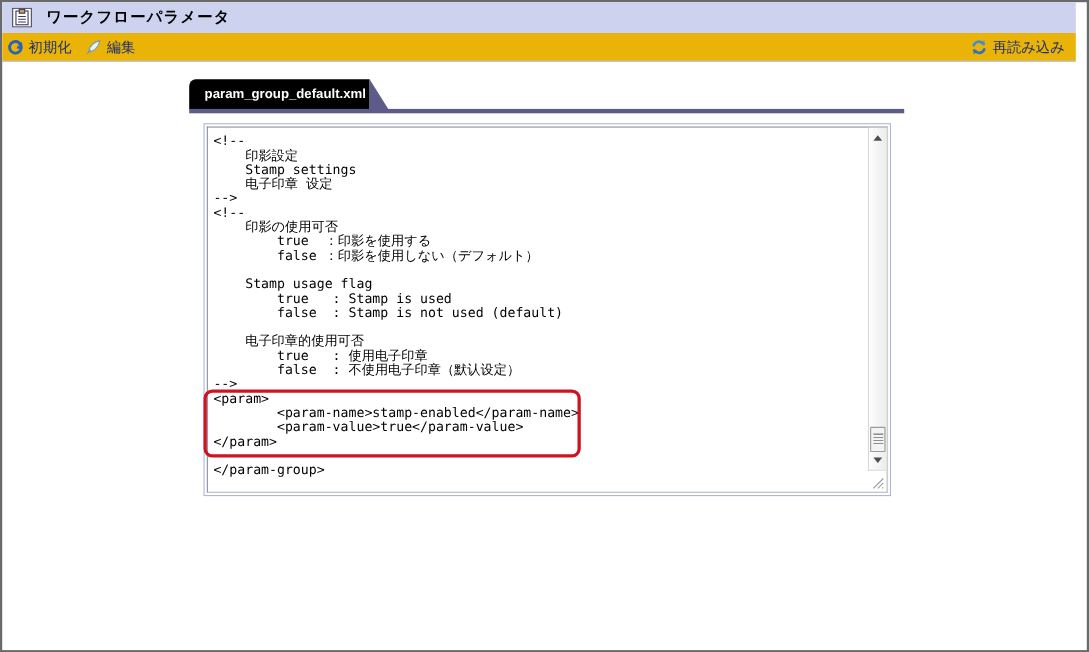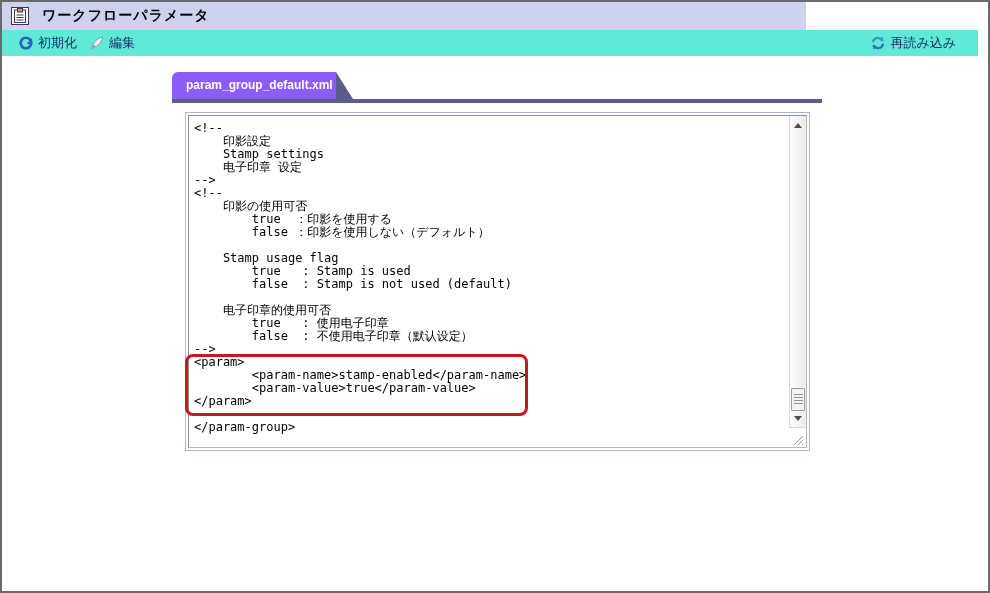--- a/index.html
+++ b/index.html
@@ -3,41 +3,41 @@
 <meta charset="utf-8">
 <style>
   * { margin:0; padding:0; box-sizing:border-box; }
   html,body { background:#ffffff; font-family:"Liberation Sans", sans-serif; }
   .page {
     position:relative; width:990px; height:593px;
     border:2px solid #6a6a6a; background:#ffffff; overflow:hidden;
   }
   
   .titlebar {
-    position:absolute; left:0; top:0; width:804px; height:28px;
+    position:absolute; left:0; top:0; width:976px; height:28px;
     background:#cdd3ee; display:flex; align-items:center; padding-left:9px;
   }
   .titlebar .app-icon { width:18px; height:18px; margin-right:13px; flex:0 0 auto; }
   .page-title { font-size:14px; font-weight:bold; color:#000; letter-spacing:1px; }
   .toolbar {
     position:absolute; left:0; top:28px; width:976px; height:26px;
-    background:#5eead4; border-bottom:1px solid #b7bfdf;
-    display:flex; align-items:center; padding:0 16px;
+    background:#eab308; border-bottom:1px solid #b7bfdf;
+    display:flex; align-items:center; padding:0 4px;
   }
   .tool-link {
     display:flex; align-items:center; gap:4px; margin-right:12px;
     color:#1d2f6f; font-size:13px; cursor:pointer; text-decoration:none;
   }
   .tool-link .ticon { width:16px; height:16px; flex:0 0 auto; }
   .spacer { flex:1; }
   .tool-link.right { margin-right:6px; }
   
   .tab {
     position:absolute; left:170px; top:70px; width:164px; height:27px;
-    background:#8b5cf6; border-radius:6px 0 0 0;
+    background:#000000; border-radius:6px 0 0 0;
     color:#ffffff; font-size:12px; font-weight:bold; line-height:27px;
     padding-left:14px; cursor:pointer;
   }
   .tab::after {
     content:""; position:absolute; left:100%; top:0; width:0; height:0;
     border-bottom:27px solid #5c5c8a; border-right:17px solid transparent;
   }
   .tab-underline {
     position:absolute; left:170px; top:97px; width:650px; height:4px;
     background:#5c5c8a;

